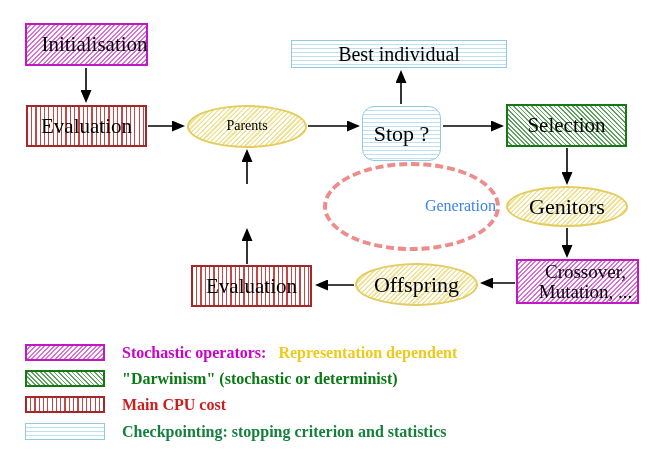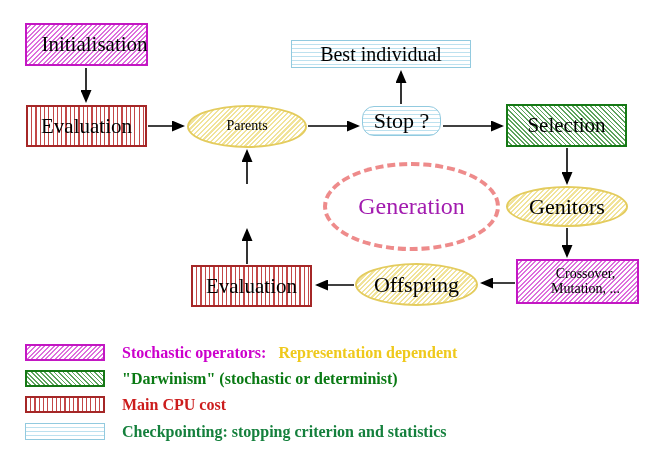--- a/index.html
+++ b/index.html
@@ -42,35 +42,36 @@
   .hatch-yellow {
     background: repeating-linear-gradient(135deg, #ffffff 0px, #ffffff 1.8px, #f1e39a 1.8px, #f1e39a 3.4px);
     border: 2px solid #e4cc5e;
   }
   .ellipse { border-radius: 50%; }
 
   
   #n-initialisation { left: 25px;  top: 23px;  width: 123px; height: 43px; font-size: 21px; }
   #n-evaluation-top { left: 26px;  top: 105px; width: 121px; height: 42px; font-size: 21px; }
   #n-parents        { left: 187px; top: 105px; width: 120px; height: 43px; font-size: 14px; }
-  #n-best           { left: 291px; top: 40px;  width: 180px; height: 28px; font-size: 20px; }
-  #n-stop           { left: 362px; top: 106px; width: 79px;  height: 30px; font-size: 22px; border-radius: 12px; }
+  #n-best           { left: 291px; top: 40px;  width: 216px; height: 28px; font-size: 20px; }
+  #n-stop           { left: 362px; top: 106px; width: 79px;  height: 55px; font-size: 22px; border-radius: 12px; }
   #n-selection      { left: 506px; top: 104px; width: 121px; height: 43px; font-size: 21px; text-align: center; }
   #n-genitors       { left: 506px; top: 186px; width: 122px; height: 41px; font-size: 22px; }
-  #n-crossover      { left: 516px; top: 259px; width: 123px; height: 45px; font-size: 14px; flex-direction: column; }
+  #n-crossover      { left: 516px; top: 259px; width: 123px; height: 45px; font-size: 19px; flex-direction: column; }
   #n-offspring      { left: 355px; top: 263px; width: 123px; height: 43px; font-size: 22px; }
   #n-evaluation-bot { left: 191px; top: 265px; width: 121px; height: 42px; font-size: 21px; }
   #n-replacement    { left: 186px; top: 185px; width: 121px; height: 41px; font-size: 19px; }
   #n-generation {
     left: 323px; top: 162px; width: 177px; height: 89px;
     border: 4px dashed #ee8b8b;
     border-radius: 50%;
-    color: #a21caf;
-    font-size: 24px;
+    color: #3b82f6;
+    font-size: 16px;
     background: transparent;
+    justify-content: flex-end;
   }
 
   #arrows { position: absolute; left: 0; top: 0; width: 662px; height: 471px; pointer-events: none; }
 
   
   .legend-row {
     position: absolute;
     left: 25px;
     display: flex;
     align-items: flex-start;

